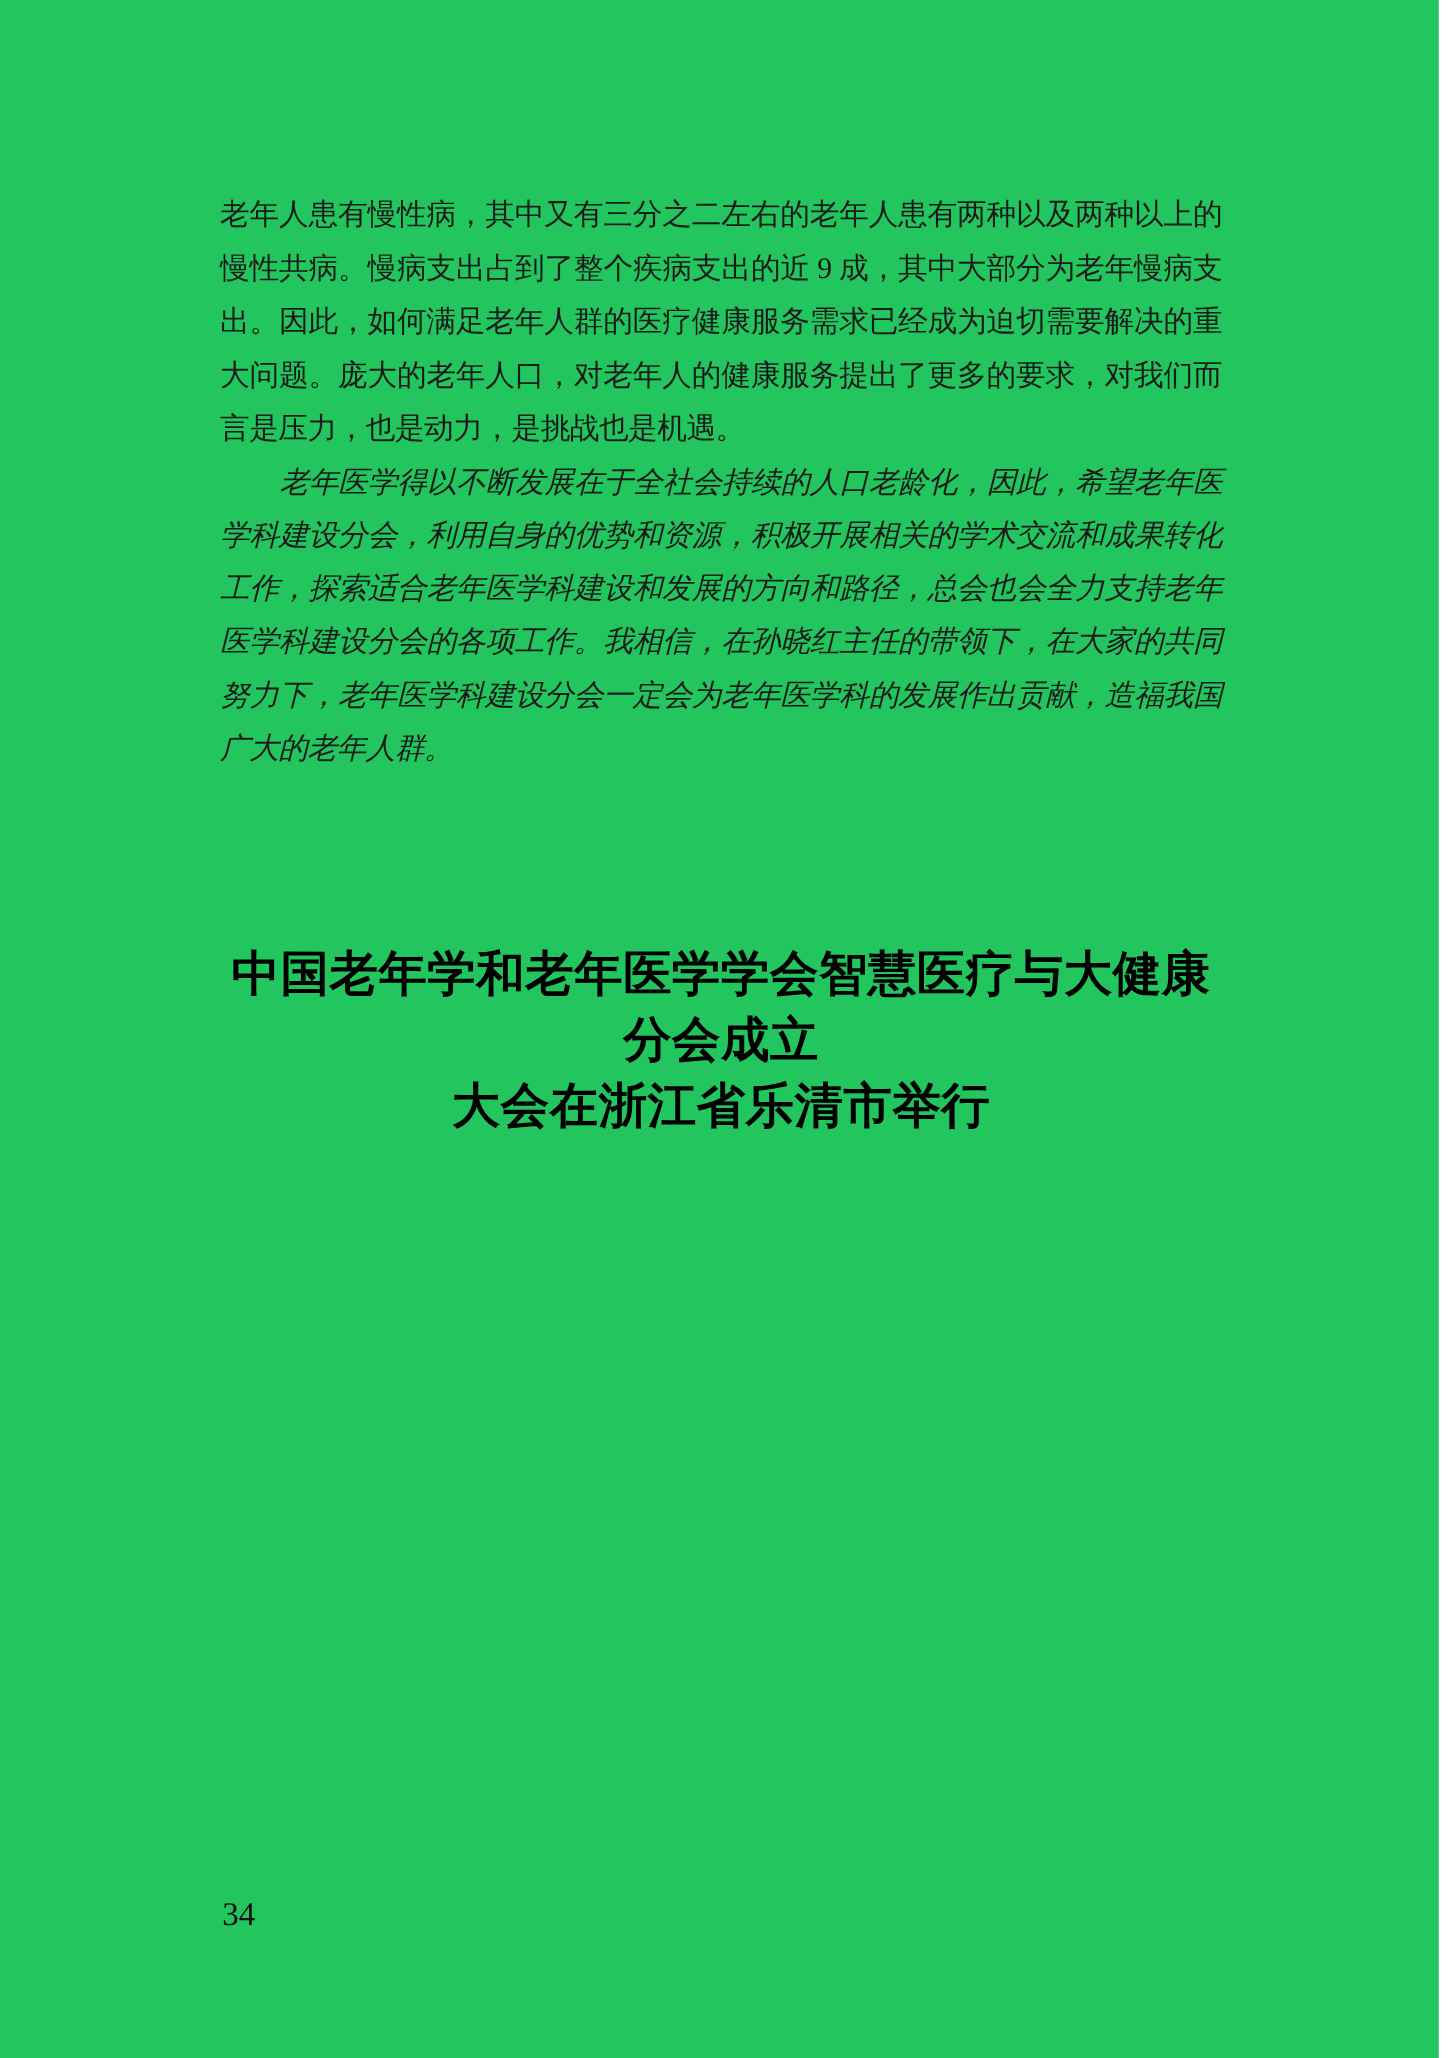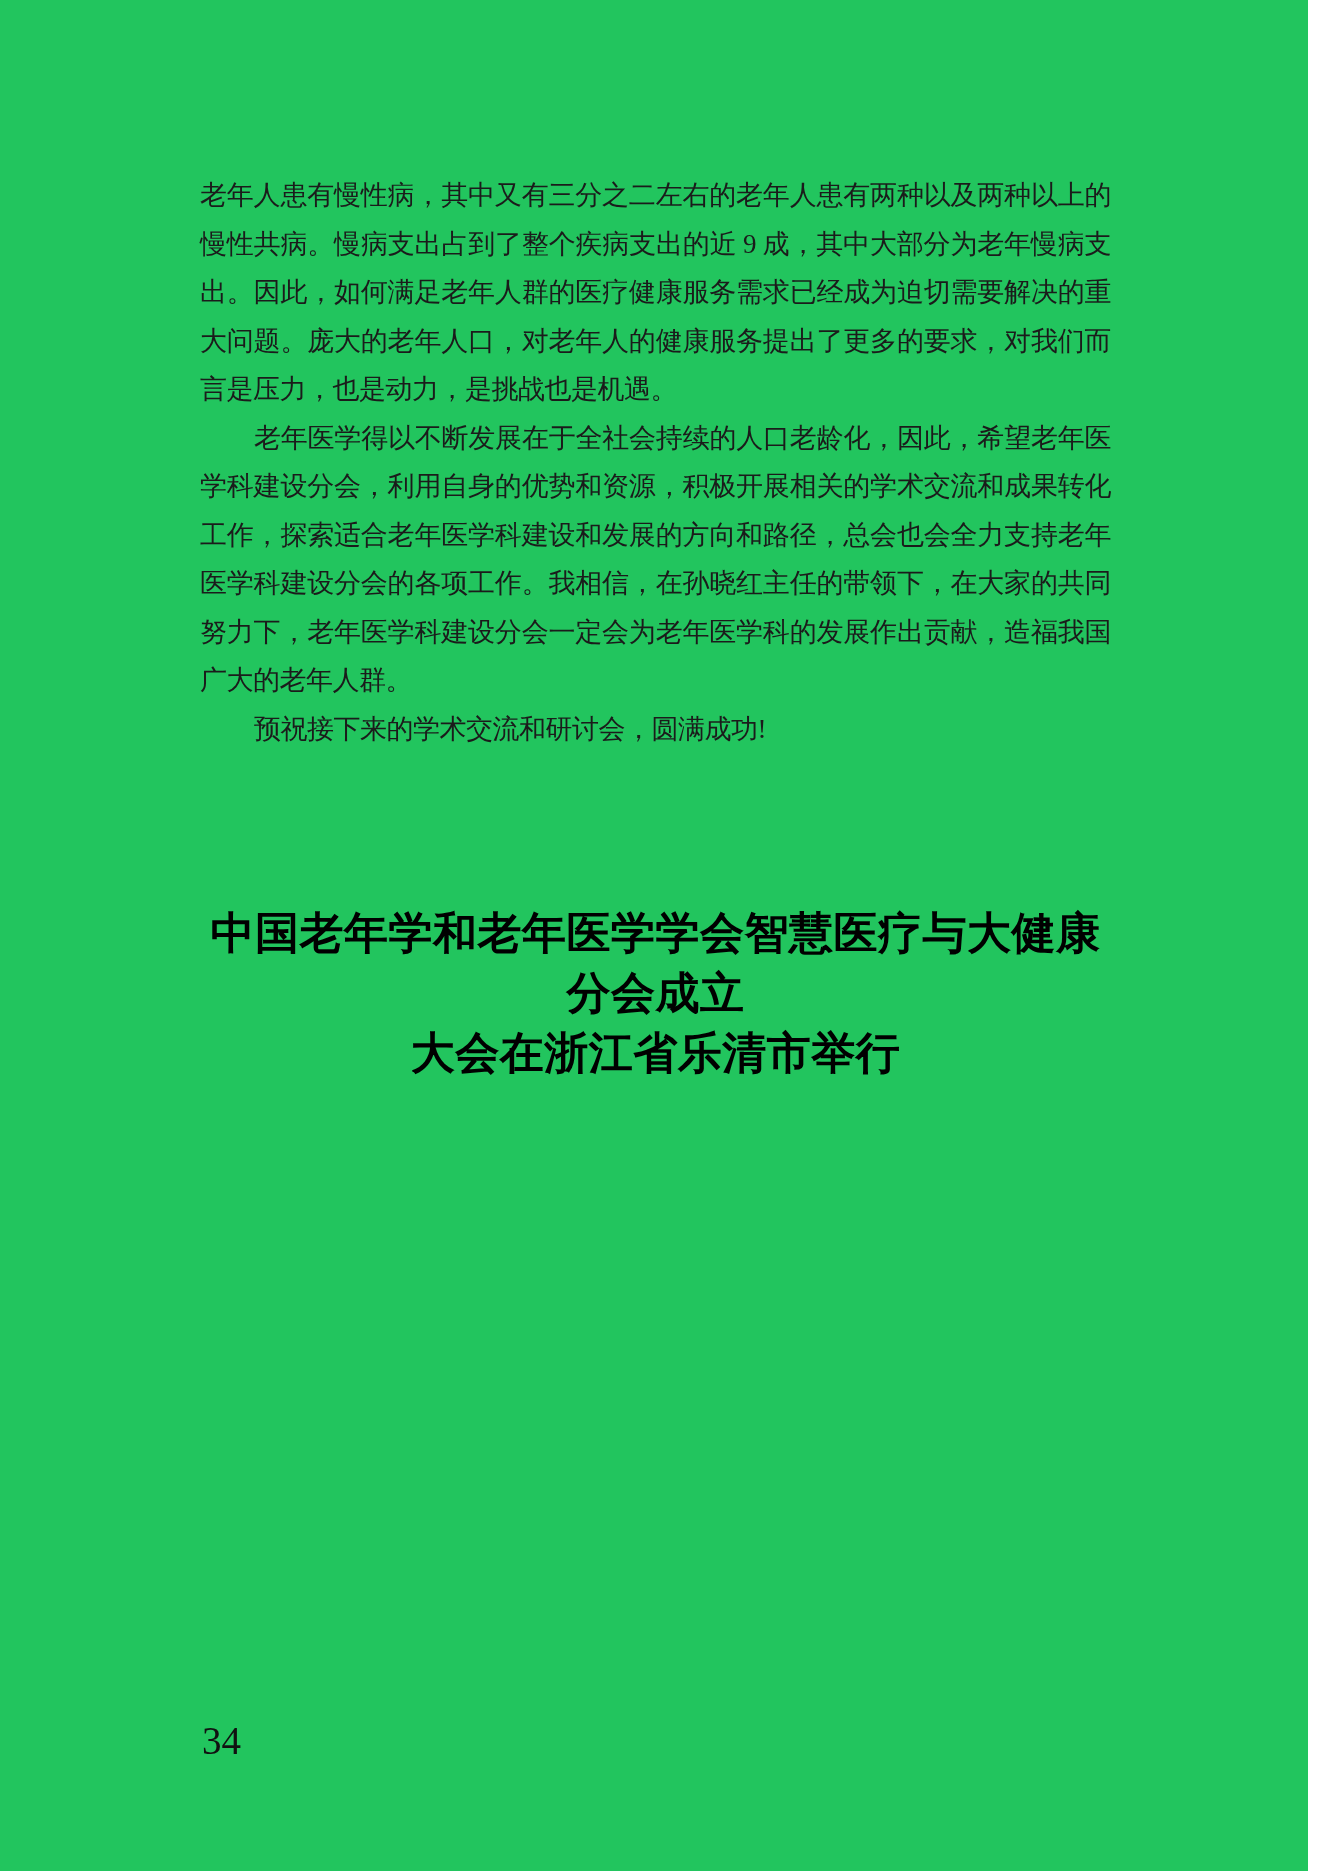--- a/index.html
+++ b/index.html
@@ -26,20 +26,21 @@
     margin: 0;
     font-size: 27px;
     line-height: 48.5px;
     letter-spacing: -0.5px;
     text-align: justify;
     text-justify: inter-character;
     word-break: break-all;
   }
   .par.indent {
     text-indent: 54px;
+    font-style: italic;
   }
   .heading {
     margin: 151px 0 0 0;
     font-size: 44px;
     line-height: 60px;
     font-weight: bold;
     color: #000000;
     text-align: center;
     letter-spacing: 0.5px;
   }
@@ -49,33 +50,32 @@
   .after-heading {
     margin-top: 33px;
   }
   .par-last {
     margin-top: 18px;
   }
   .page-number {
     position: absolute;
     left: 202px;
     top: 1722px;
-    font-size: 39px;
+    font-size: 30px;
     line-height: 38px;
     color: #111111;
   }
 </style>
 </head>
 <body>
 
 <div class="page">
   <div class="content">
     <p class="par">老年人患有慢性病，其中又有三分之二左右的老年人患有两种以及两种以上的慢性共病。慢病支出占到了整个疾病支出的近 9 成，其中大部分为老年慢病支出。因此，如何满足老年人群的医疗健康服务需求已经成为迫切需要解决的重大问题。庞大的老年人口，对老年人的健康服务提出了更多的要求，对我们而言是压力，也是动力，是挑战也是机遇。</p>
     <p class="par indent">老年医学得以不断发展在于全社会持续的人口老龄化，因此，希望老年医学科建设分会，利用自身的优势和资源，积极开展相关的学术交流和成果转化工作，探索适合老年医学科建设和发展的方向和路径，总会也会全力支持老年医学科建设分会的各项工作。我相信，在孙晓红主任的带领下，在大家的共同努力下，老年医学科建设分会一定会为老年医学科的发展作出贡献，造福我国广大的老年人群。</p>
-    <p class="par indent">预祝接下来的学术交流和研讨会，圆满成功!</p>
 
     <h1 class="heading">
       <span class="hline">中国老年学和老年医学学会智慧医疗与大健康分会成立</span>
       <span class="hline">大会在浙江省乐清市举行</span>
     </h1>
 
   </div>
 
   <div class="page-number">34</div>
 </div>

